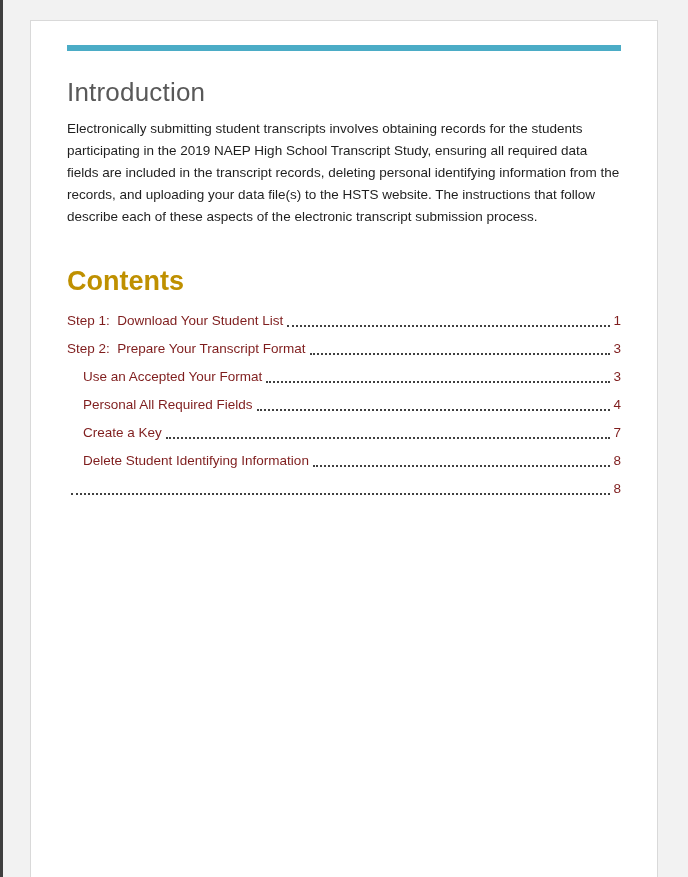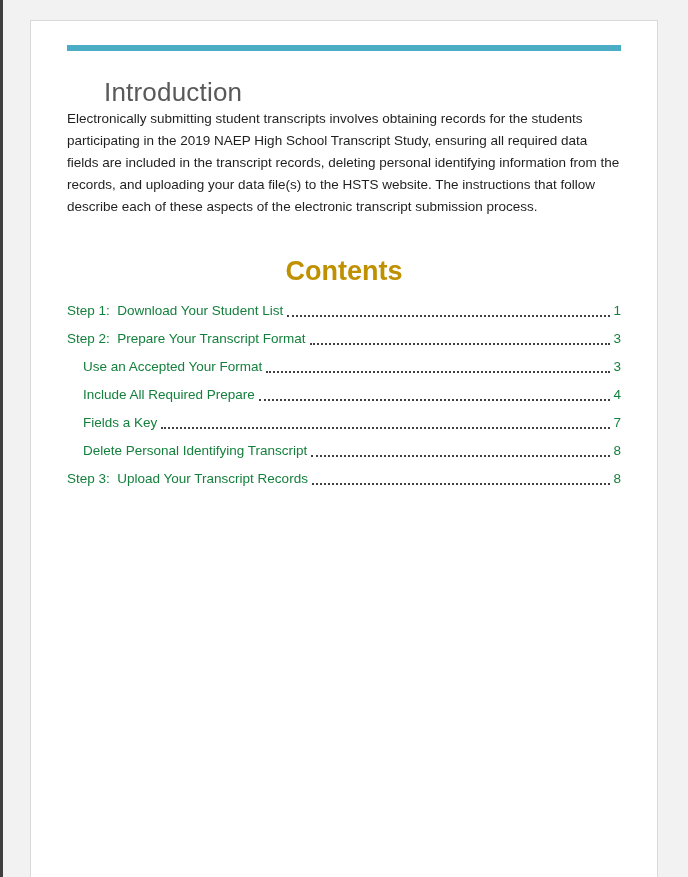--- a/index.html
+++ b/index.html
@@ -35,48 +35,47 @@
     height: 6px;
     background: var(--accent-bar, #4BACC6);
   }
 
   h1.intro-heading {
     margin-top: 26px;
     font-size: 26px;
     font-weight: 400;
     color: var(--intro-heading-color, #595959);
     letter-spacing: 0.2px;
-    margin-left: 37px;
   }
 
   p.intro-paragraph {
+    margin-top: 10px;
     font-size: 13.5px;
     line-height: 22px;
     color: #1f1f1f;
   }
 
   h2.contents-heading {
     margin-top: 38px;
     font-size: 27px;
     font-weight: 700;
     color: var(--contents-heading-color, #BF9000);
-    text-align: center;
   }
 
   nav.toc {
     margin-top: 14px;
   }
 
   .toc-entry {
     display: flex;
     align-items: flex-end;
     margin-bottom: 9px;
     font-size: 13.5px;
     line-height: 19px;
-    color: #15803d;
+    color: #7f1d1d;
     cursor: pointer;
   }
 
   .toc-entry.sub {
     padding-left: 16px;
   }
 
   .toc-label {
     white-space: pre;
     flex: 0 0 auto;
@@ -123,38 +122,37 @@
       <span class="toc-page">3</span>
     </div>
 
     <div class="toc-entry sub">
       <span class="toc-label">Use an Accepted Your Format</span>
       <span class="toc-leader"></span>
       <span class="toc-page">3</span>
     </div>
 
     <div class="toc-entry sub">
-      <span class="toc-label">Include All Required Prepare</span>
+      <span class="toc-label">Personal All Required Fields</span>
       <span class="toc-leader"></span>
       <span class="toc-page">4</span>
     </div>
 
     <div class="toc-entry sub">
-      <span class="toc-label">Fields a Key</span>
+      <span class="toc-label">Create a Key</span>
       <span class="toc-leader"></span>
       <span class="toc-page">7</span>
     </div>
 
     <div class="toc-entry sub">
-      <span class="toc-label">Delete Personal Identifying Transcript</span>
+      <span class="toc-label">Delete Student Identifying Information</span>
       <span class="toc-leader"></span>
       <span class="toc-page">8</span>
     </div>
 
     <div class="toc-entry">
-      <span class="toc-label">Step 3:  Upload Your Transcript Records</span>
       <span class="toc-leader"></span>
       <span class="toc-page">8</span>
     </div>
 
   </nav>
 
 </div>
 
 </body></html>

